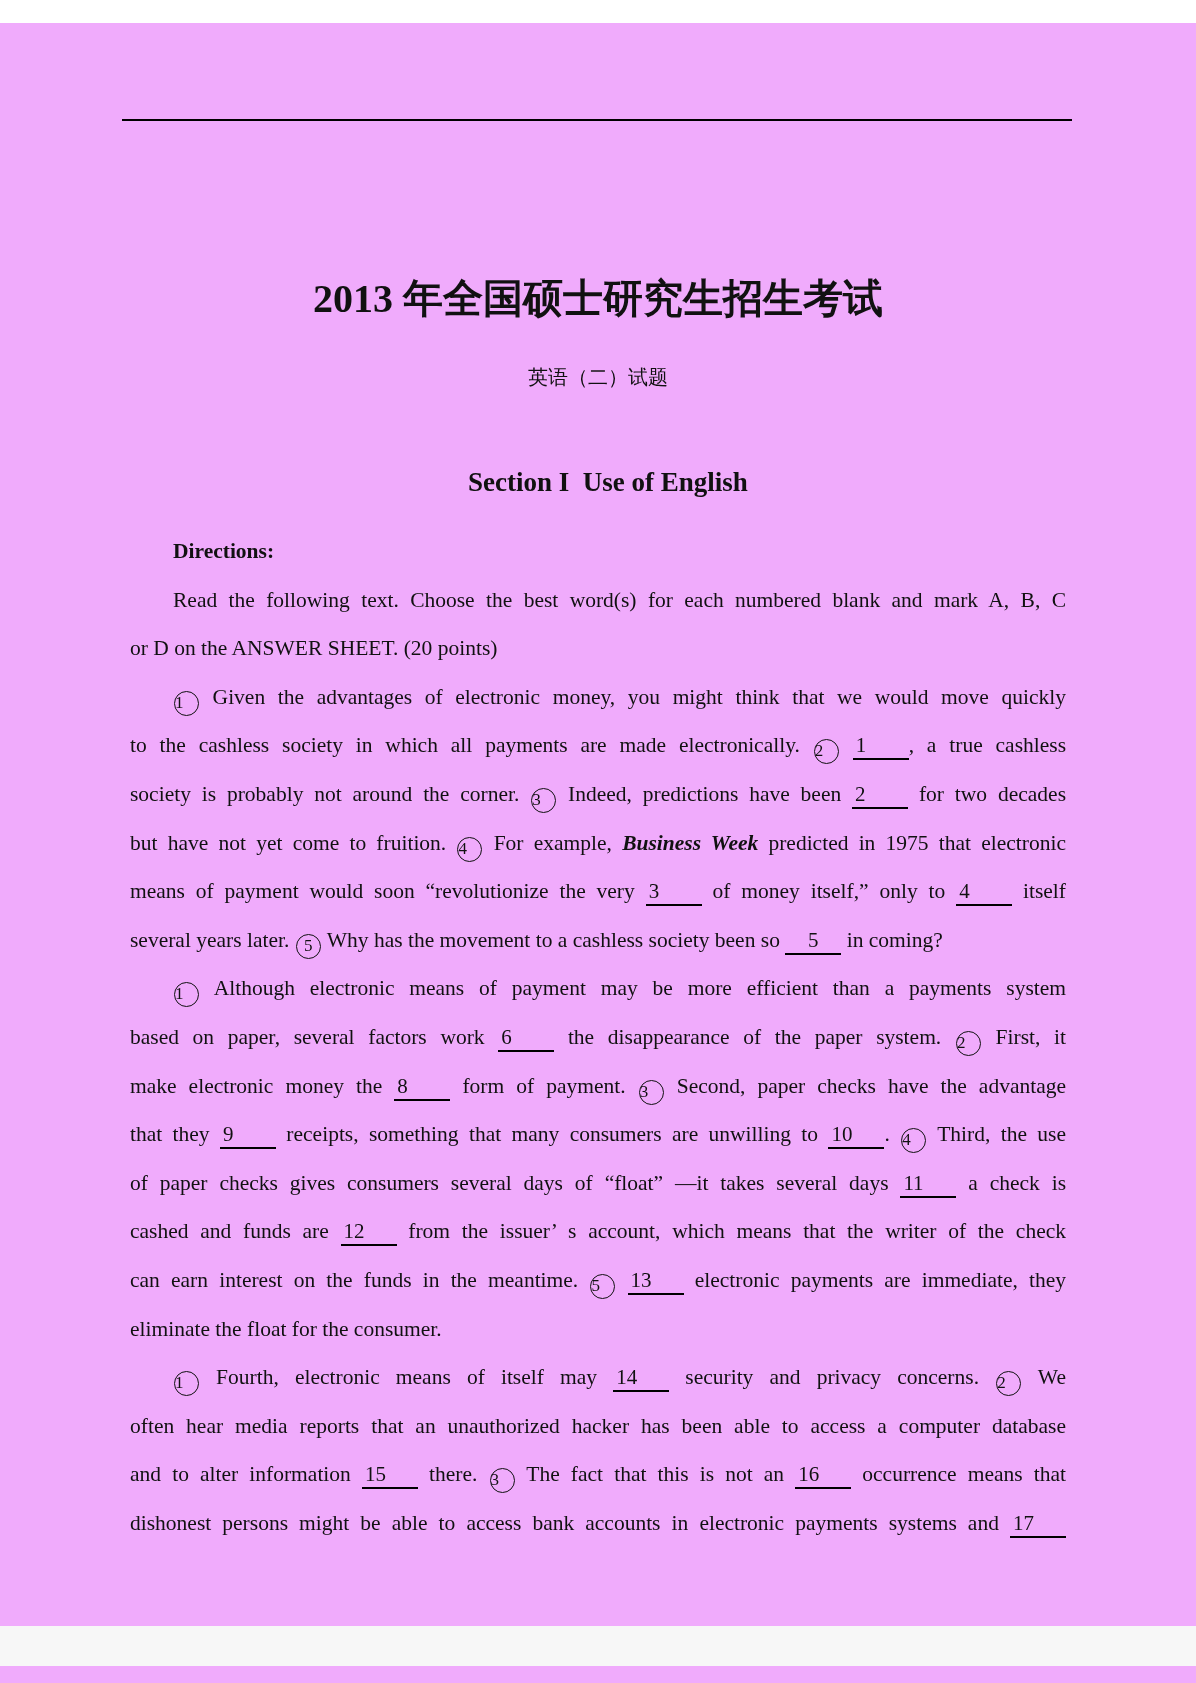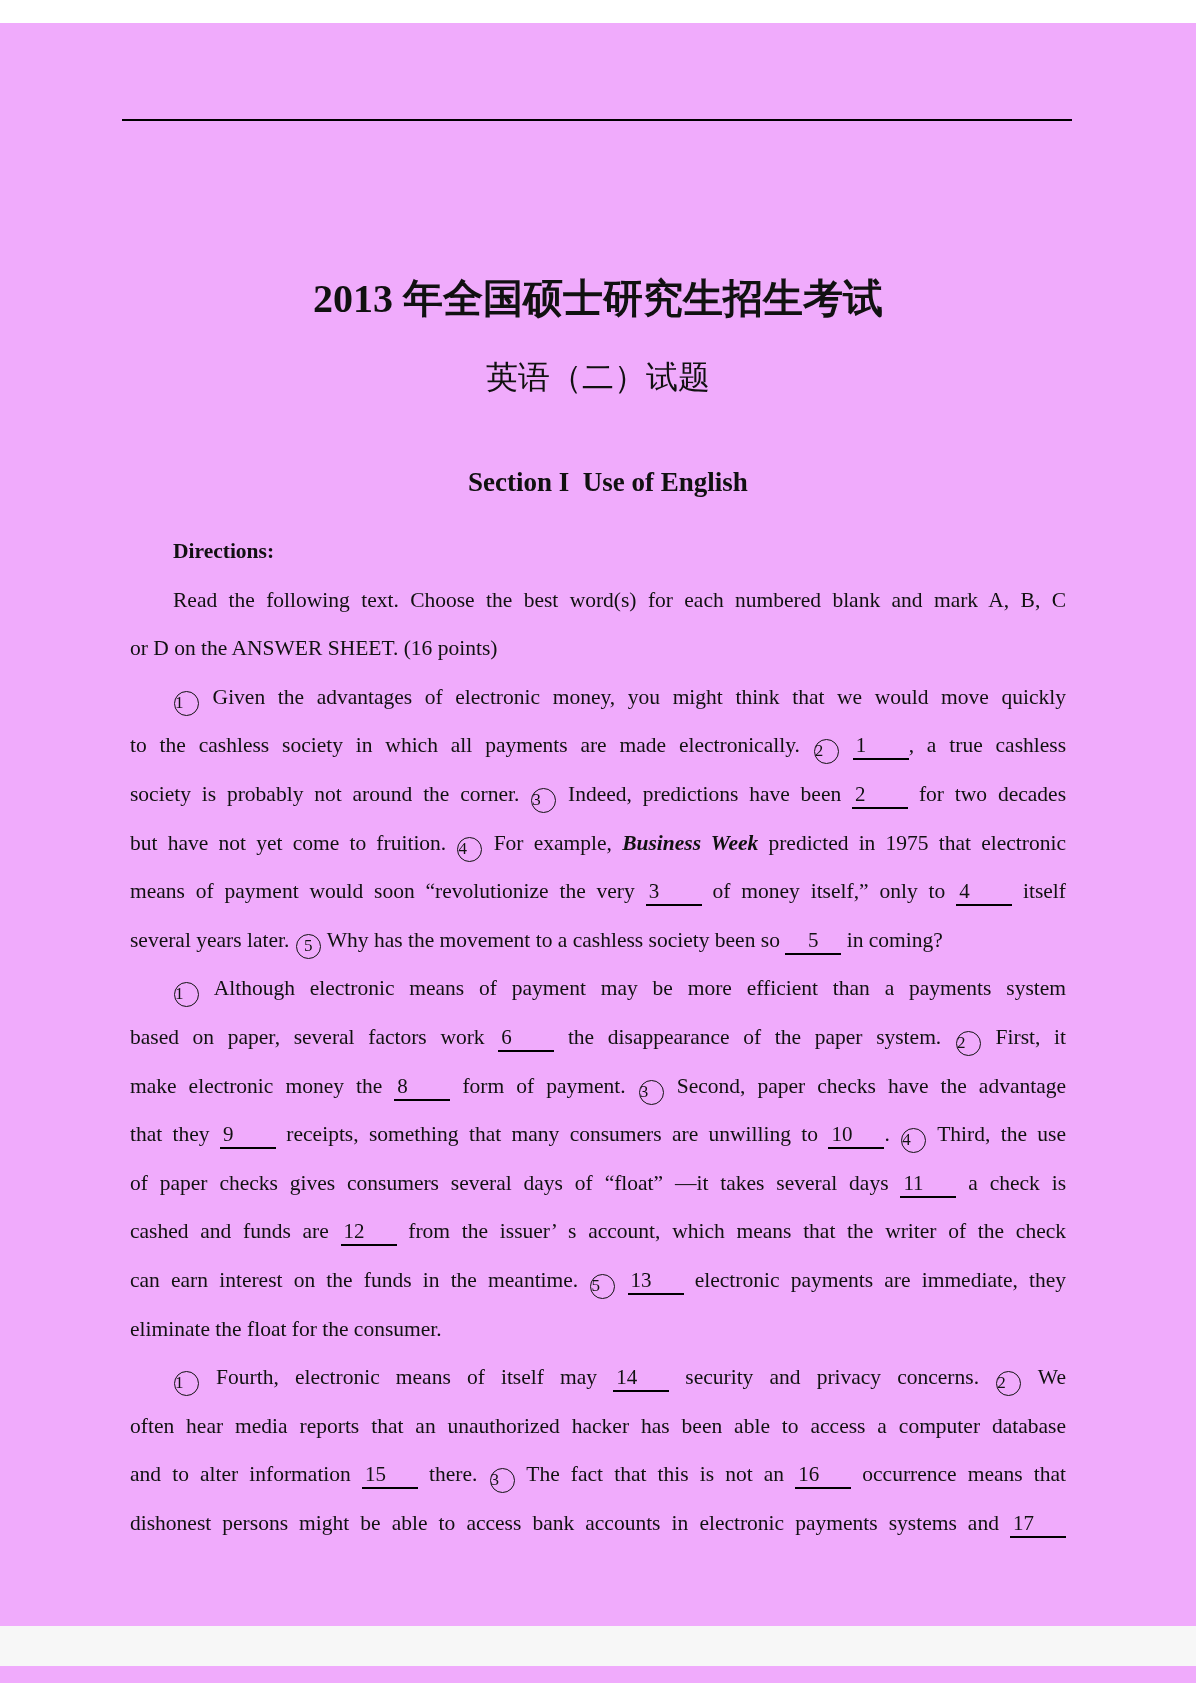--- a/index.html
+++ b/index.html
@@ -37,21 +37,21 @@
     line-height: 52px;
     white-space: pre;
   }
   .exam-subtitle {
     position: absolute;
     left: 0;
     top: 334px;
     width: 100%;
     margin: 0;
     text-align: center;
-    font-size: 32px;
+    font-size: 20px;
     font-weight: normal;
     line-height: 40px;
     white-space: pre;
   }
   .section-heading {
     position: absolute;
     left: 0;
     top: 440px;
     width: 100%;
     margin: 0;
@@ -122,21 +122,21 @@
 <body>
 
 <div class="page">
   <div class="top-rule"></div>
   <h1 class="exam-title">2013 年全国硕士研究生招生考试</h1>
   <h2 class="exam-subtitle">英语（二）试题</h2>
   <h3 class="section-heading">Section I  Use of English</h3>
   <div class="body-lines">
       <div class="line indent"><span class="b">Directions:</span></div>
       <div class="line indent justify"><span>Read the following text. Choose the best word(s) for each numbered blank and mark A, B, C</span></div>
-      <div class="line"><span>or D on the ANSWER SHEET. (16 points)</span></div>
+      <div class="line"><span>or D on the ANSWER SHEET. (20 points)</span></div>
       <div class="line indent justify"><span class="circ">1</span><span> Given the advantages of electronic money, you might think that we would move quickly</span></div>
       <div class="line justify"><span>to the cashless society in which all payments are made electronically. </span><span class="circ">2</span><span> </span><span class="blank">1</span><span>, a true cashless</span></div>
       <div class="line justify"><span>society is probably not around the corner. </span><span class="circ">3</span><span> Indeed, predictions have been </span><span class="blank">2</span><span> for two decades</span></div>
       <div class="line justify"><span>but have not yet come to fruition. </span><span class="circ">4</span><span> For example, </span><span class="bi">Business Week</span><span> predicted in 1975 that electronic</span></div>
       <div class="line justify"><span>means of payment would soon “revolutionize the very </span><span class="blank">3</span><span> of money itself,” only to </span><span class="blank">4</span><span> itself</span></div>
       <div class="line"><span>several years later. </span><span class="circ">5</span><span> Why has the movement to a cashless society been so </span><span class="blank">5</span><span> in coming?</span></div>
       <div class="line indent justify"><span class="circ">1</span><span> Although electronic means of payment may be more efficient than a payments system</span></div>
       <div class="line justify"><span>based on paper, several factors work </span><span class="blank">6</span><span> the disappearance of the paper system. </span><span class="circ">2</span><span> First, it</span></div>
       <div class="line justify"><span>make electronic money the </span><span class="blank">8</span><span> form of payment. </span><span class="circ">3</span><span> Second, paper checks have the advantage</span></div>
       <div class="line justify"><span>that they </span><span class="blank">9</span><span> receipts, something that many consumers are unwilling to </span><span class="blank">10</span><span>. </span><span class="circ">4</span><span> Third, the use</span></div>

